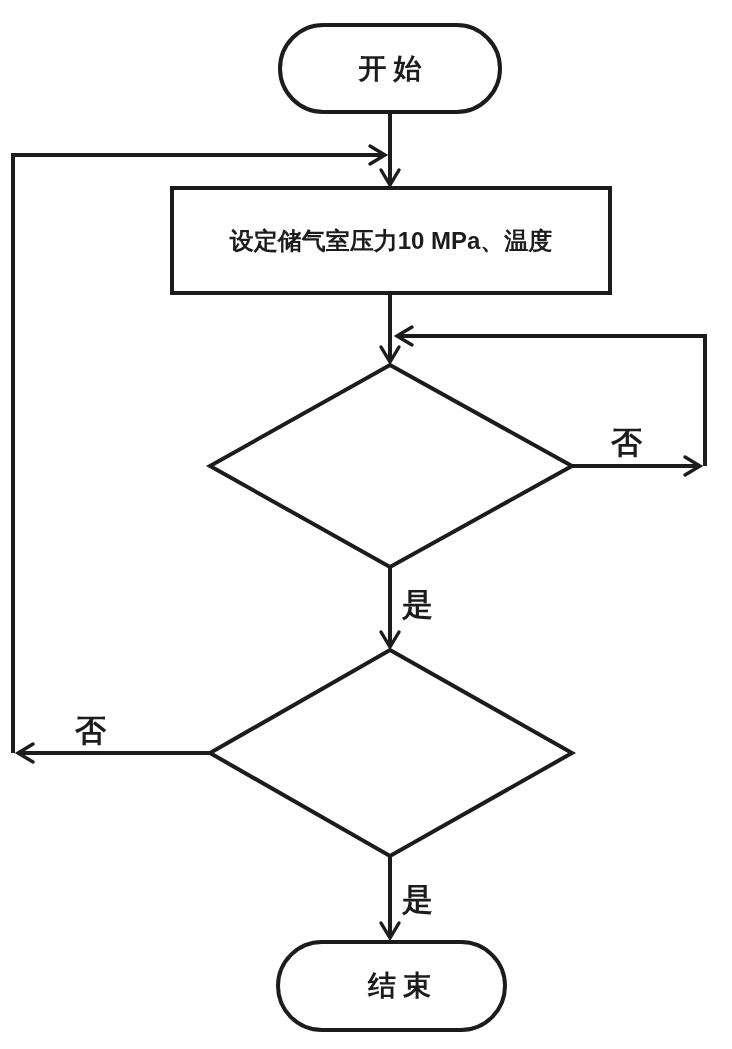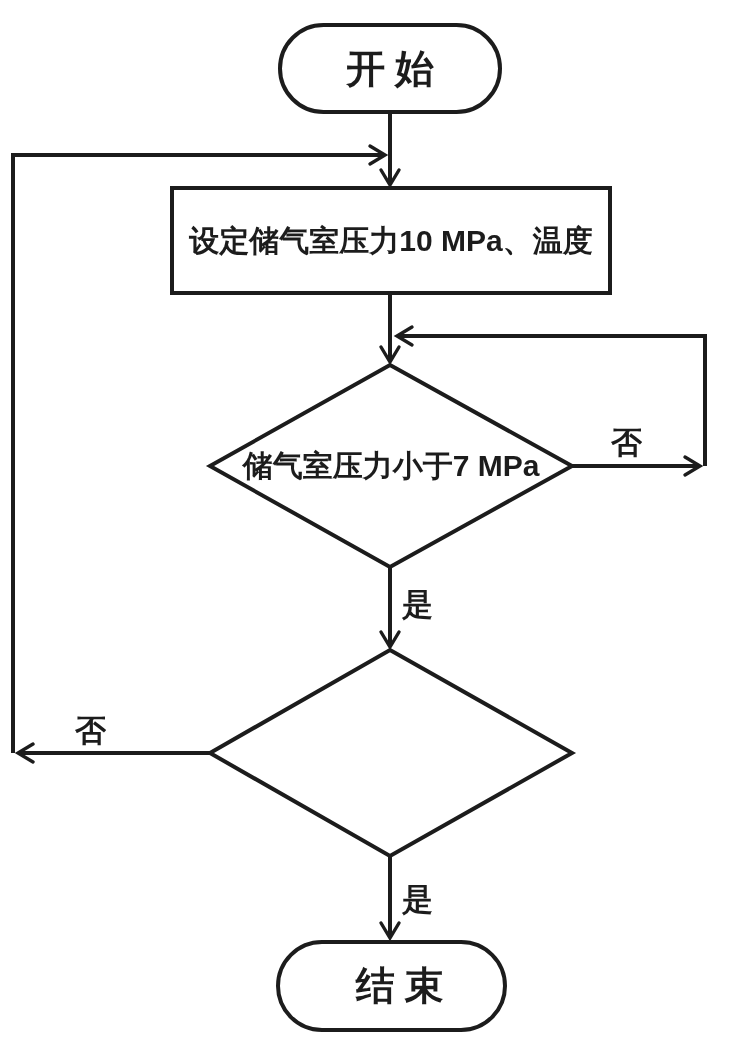--- a/index.html
+++ b/index.html
@@ -40,26 +40,26 @@
     align-items: center;
     justify-content: center;
     text-align: center;
     font-weight: bold;
     color: #1c1c1c;
     line-height: 44px;
     white-space: nowrap;
     pointer-events: none;
   }
   .terminal-label {
-    font-size: 39px;
+    font-size: 28px;
     letter-spacing: 0.25em;
     text-indent: 0.25em;
   }
   .process-label, .decision-label {
-    font-size: 30px;
+    font-size: 24px;
   }
   .branch-label {
     position: absolute;
     font-size: 31px;
     font-weight: bold;
     color: #1c1c1c;
     line-height: 1;
     white-space: nowrap;
     pointer-events: none;
   }
@@ -93,23 +93,20 @@
   </svg>
 
   <div class="node-label terminal-label" style="left:280px; top:25px; width:220px; height:87px;">
     <div>开始</div>
   </div>
 
   <div class="node-label process-label" style="left:172px; top:188px; width:438px; height:105px;">
     <div>设定储气室压力10 MPa、温度</div>
   </div>
 
-  <div class="node-label decision-label" style="left:210px; top:365px; width:362px; height:202px;">
-    <div>储气室压力小于7 MPa</div>
-  </div>
 
 
   <div class="node-label terminal-label" style="left:286px; top:942px; width:227px; height:88px;">
     <div>结束</div>
   </div>
 
   <span class="branch-label" style="left:611px; top:427px;">否</span>
 
   <span class="branch-label" style="left:402px; top:589px;">是</span>
 

